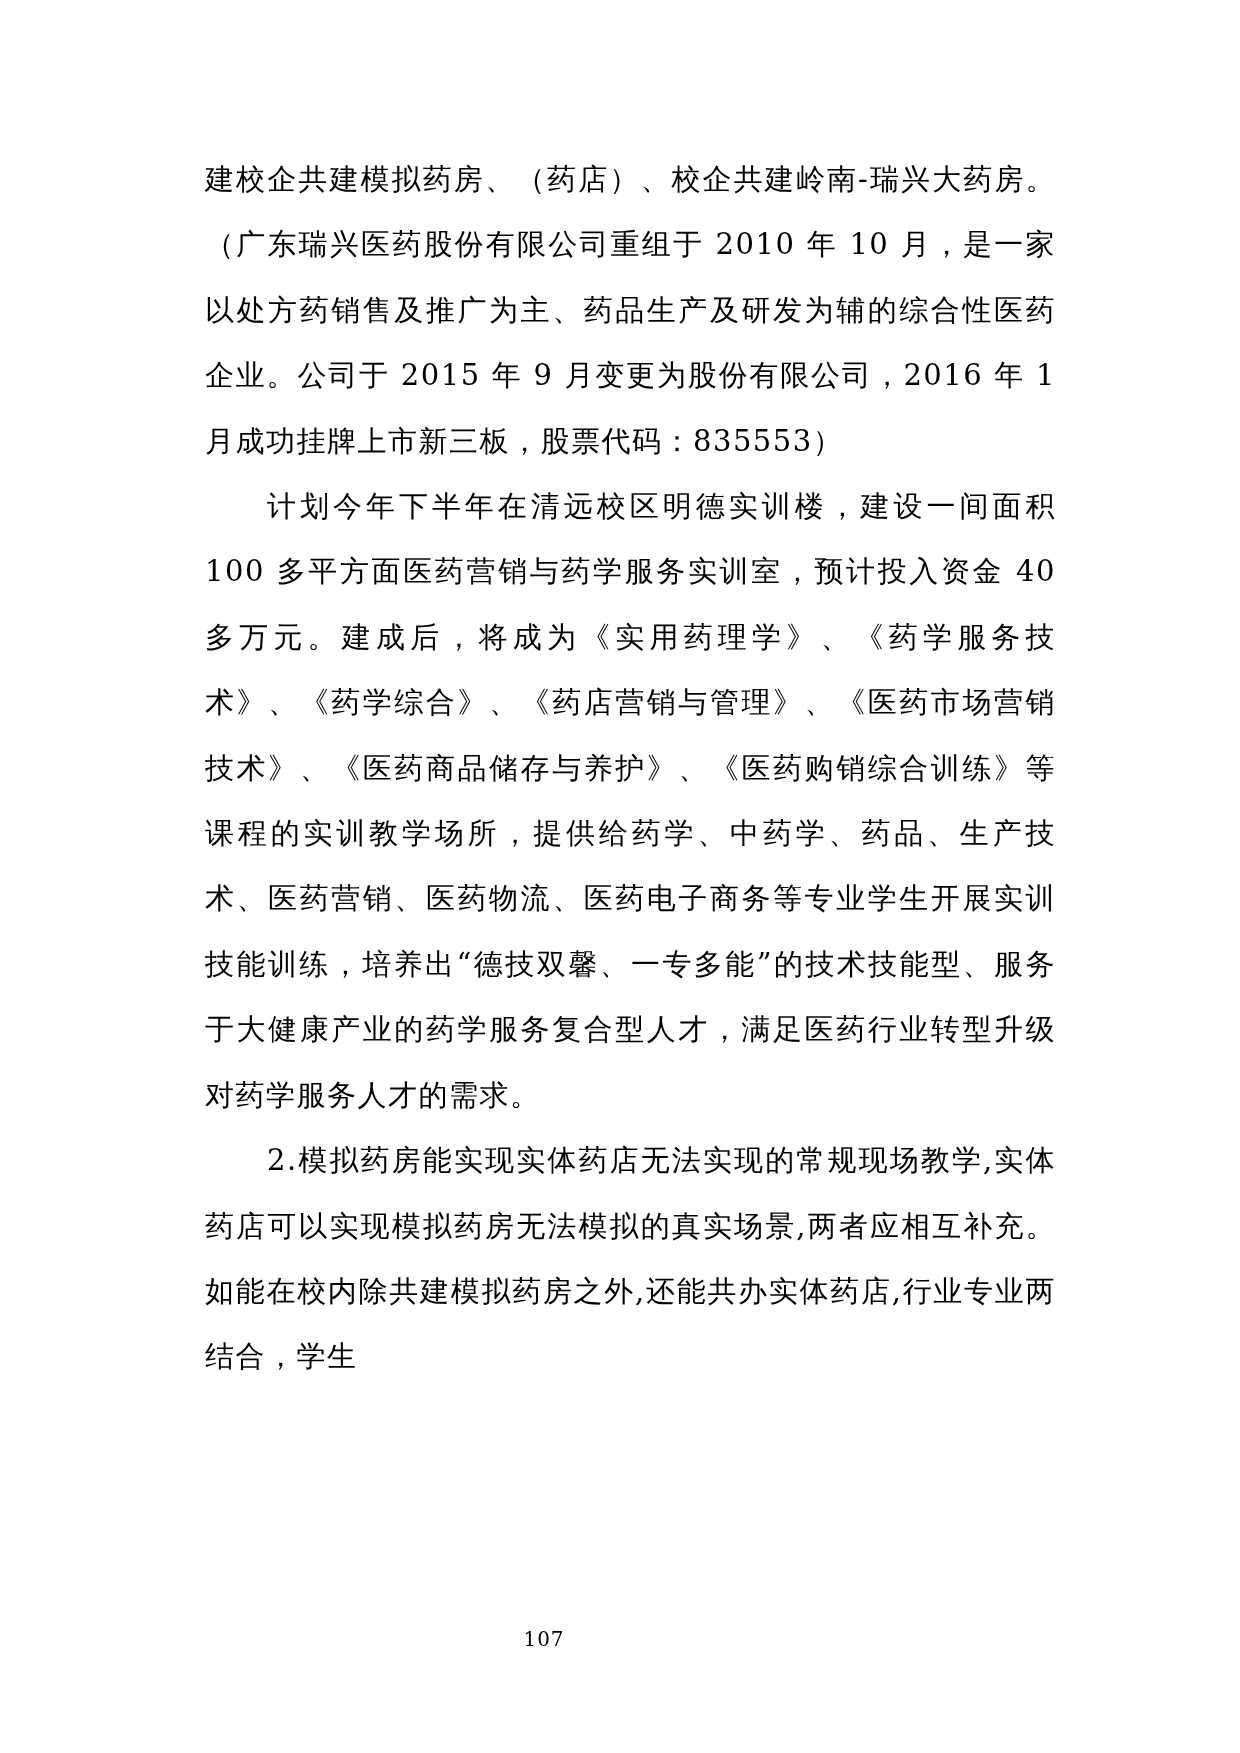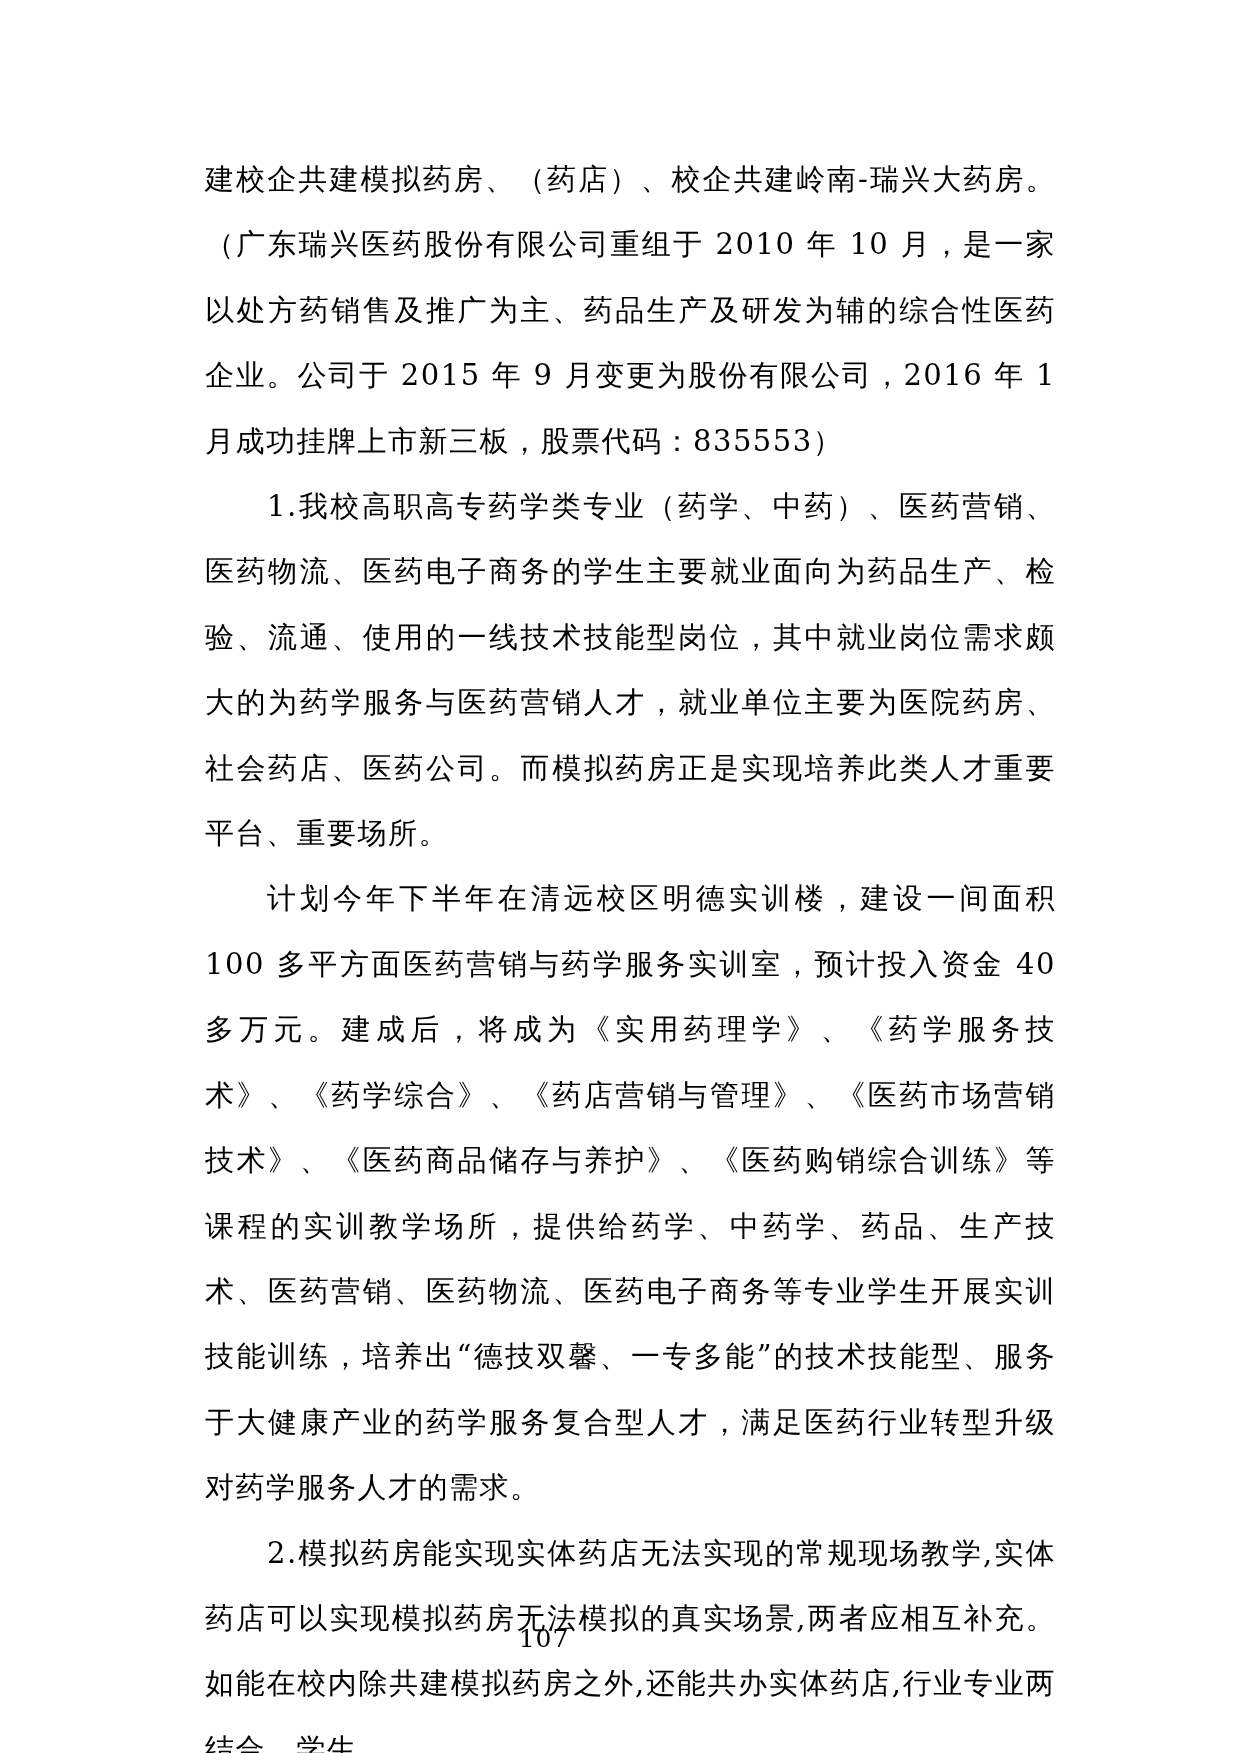--- a/index.html
+++ b/index.html
@@ -33,29 +33,28 @@
   }
   .text-block p.indent {
     text-indent: 62px;
   }
   .page-number {
     position: absolute;
     top: 1624px;
     left: 0;
     width: 100%;
     text-align: center;
-    font-size: 25px;
+    font-size: 20px;
     line-height: 30px;
     letter-spacing: 1px;
   }
 </style>
 </head>
 <body>
 
 <div class="page">
   <div class="text-block">
     <p>建校企共建模拟药房、（药店）、校企共建岭南-瑞兴大药房。（广东瑞兴医药股份有限公司重组于 2010 年 10 月，是一家以处方药销售及推广为主、药品生产及研发为辅的综合性医药企业。公司于 2015 年 9 月变更为股份有限公司，2016 年 1 月成功挂牌上市新三板，股票代码：835553）</p>
-    <p class="indent">1.我校高职高专药学类专业（药学、中药）、医药营销、医药物流、医药电子商务的学生主要就业面向为药品生产、检验、流通、使用的一线技术技能型岗位，其中就业岗位需求颇大的为药学服务与医药营销人才，就业单位主要为医院药房、社会药店、医药公司。而模拟药房正是实现培养此类人才重要平台、重要场所。</p>
     <p class="indent">计划今年下半年在清远校区明德实训楼，建设一间面积 100 多平方面医药营销与药学服务实训室，预计投入资金 40 多万元。建成后，将成为《实用药理学》、《药学服务技术》、《药学综合》、《药店营销与管理》、《医药市场营销技术》、《医药商品储存与养护》、《医药购销综合训练》等课程的实训教学场所，提供给药学、中药学、药品、生产技术、医药营销、医药物流、医药电子商务等专业学生开展实训技能训练，培养出“德技双馨、一专多能”的技术技能型、服务于大健康产业的药学服务复合型人才，满足医药行业转型升级对药学服务人才的需求。</p>
     <p class="indent">2.模拟药房能实现实体药店无法实现的常规现场教学,实体药店可以实现模拟药房无法模拟的真实场景,两者应相互补充。如能在校内除共建模拟药房之外,还能共办实体药店,行业专业两结合，学生</p>
   </div>
   <div class="page-number">107</div>
 </div>
 
 </body></html>

